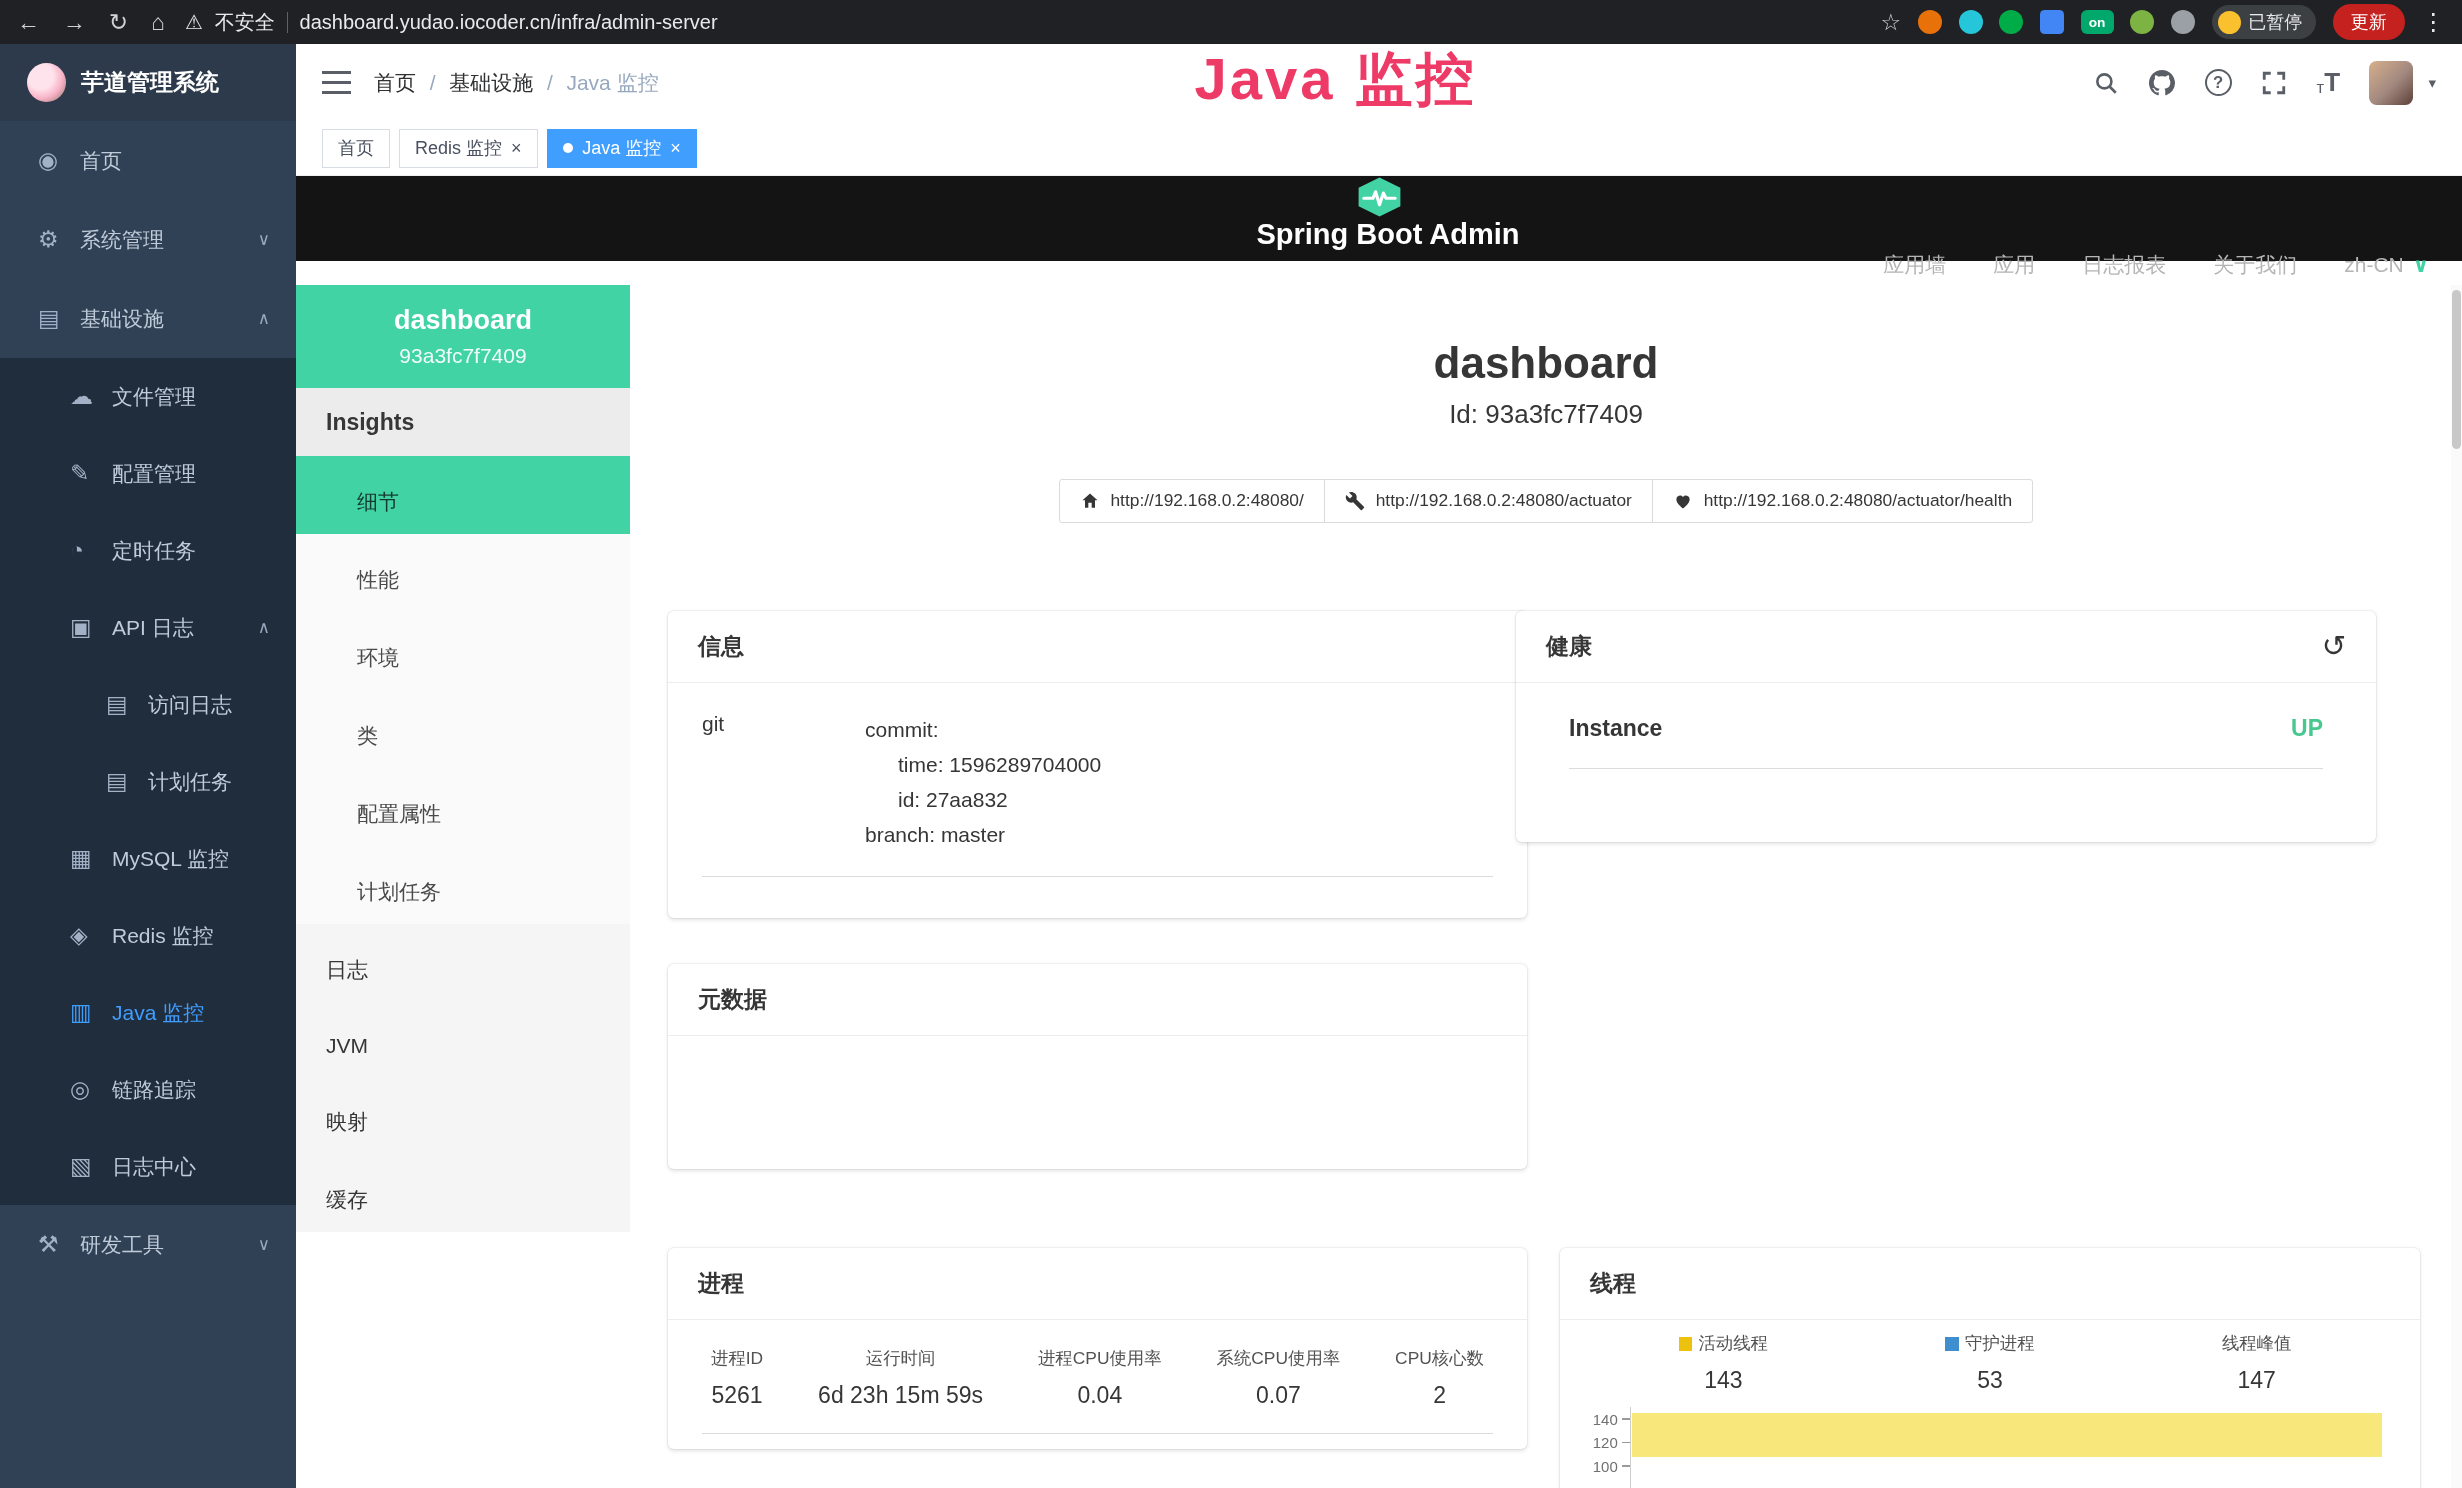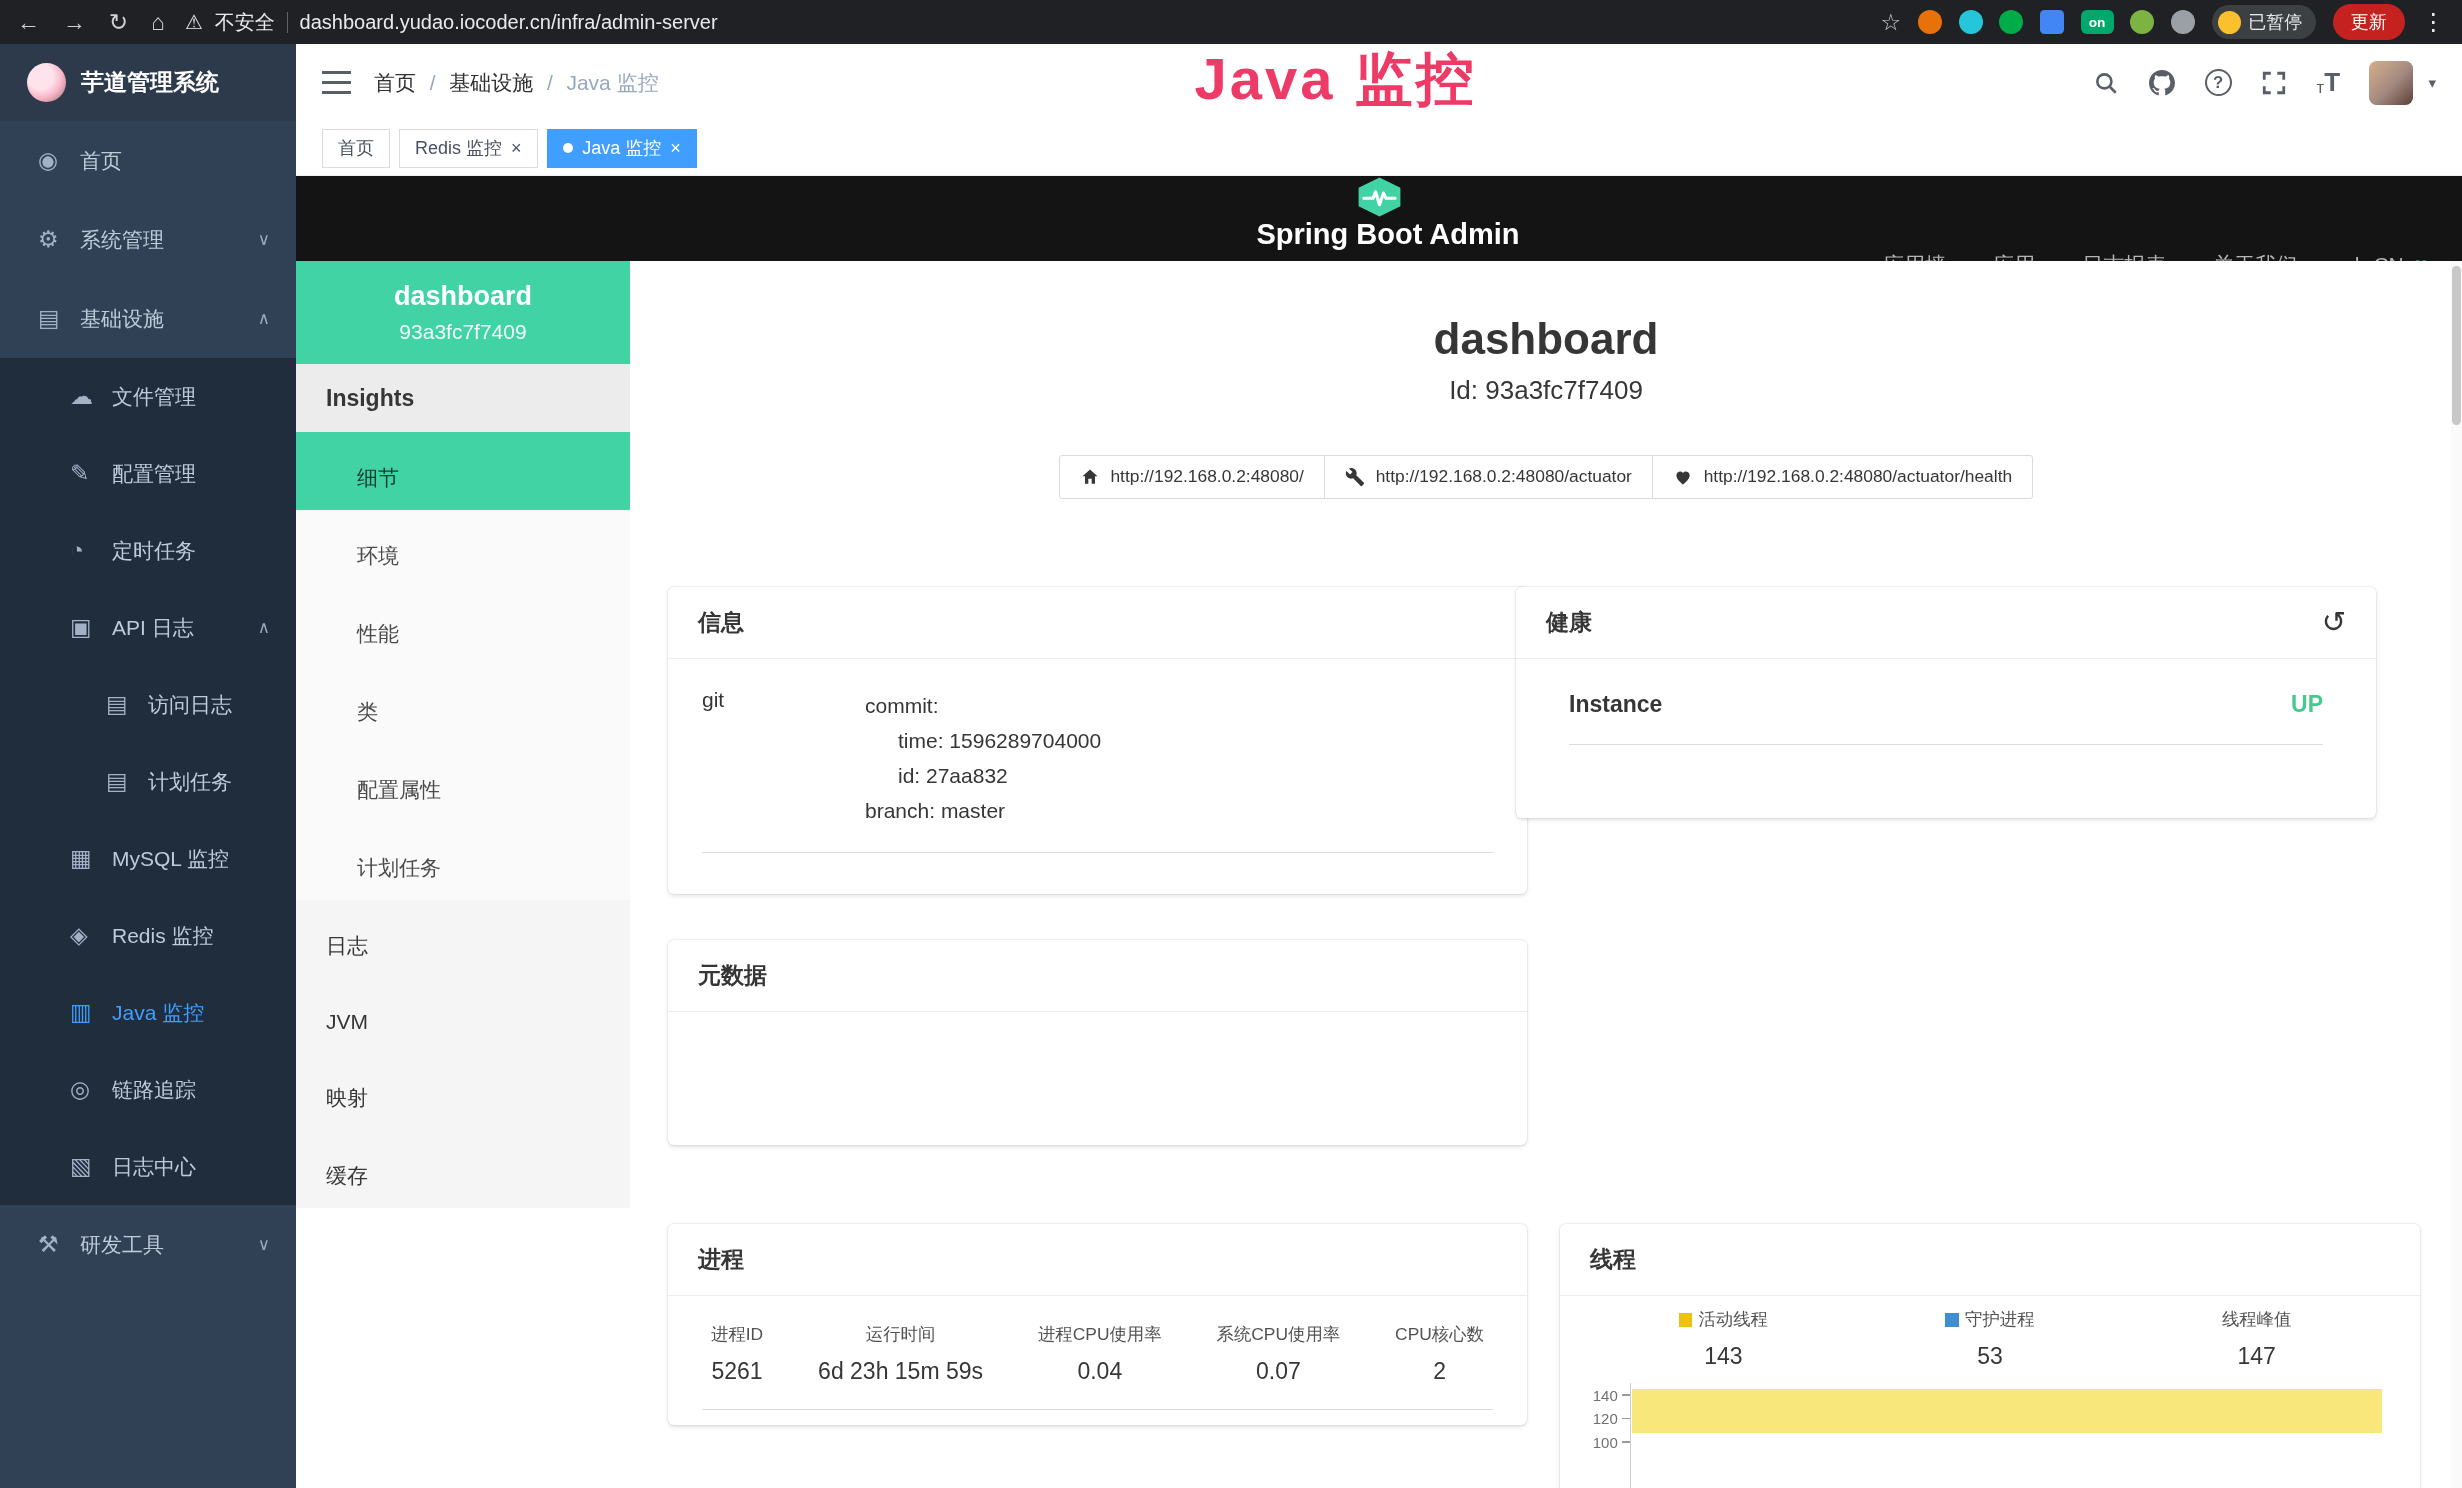--- a/index.html
+++ b/index.html
@@ -72,21 +72,21 @@
   
   .sba { flex:1; display:flex; flex-direction:column; min-height:0; }
   .sba-header { height:85px; background:#141414; display:flex; align-items:center; padding:0 33px; color:#fff; flex-shrink:0;flex-direction:column; }
   .sba-logo svg { width:47px; height:42px; display:block; }
   .sba-brand { font-size:29px; font-weight:bold; margin-left:18px; cursor:pointer; }
   .sba-nav { margin-left:auto; display:flex; align-items:center; gap:47px; font-size:21px; color:#b5b5b5; }
   .sba-nav .nav-item { cursor:pointer; }
   .sba-locale { display:flex; align-items:center; gap:9px; cursor:pointer; }
   .locale-caret { color:#42d3a5; font-size:20px; font-weight:bold; }
 
-  .sba-body { flex:1; display:flex; min-height:0; }
+  .sba-body { flex:1; display:flex; min-height:0;margin-top:24px; }
   .sba-side { width:334px; flex-shrink:0; background:#fff; }
   .instance-head { background:#42d3a5; color:#fff; text-align:center; padding:20px 0 20px; cursor:pointer; }
   .inst-name { font-size:27px; font-weight:bold; }
   .inst-id { font-size:21px; margin-top:7.6px; color:rgba(255,255,255,.92); }
   .side-menu { background:#f5f5f5; }
   .group-label { padding:21px 0 20px 30px; font-weight:bold; font-size:23px; color:#363636; background:#ececec; }
   .side-sub { background:#fafafa; }
   .s-item { padding:32px 0 18px 61px; font-size:21px; color:#4a4a4a; cursor:pointer; }
   .s-item.active { background:#42d3a5; color:rgba(0,0,0,.72); }
   .s-item.top { padding-left:30px; color:#363636; }
@@ -331,22 +331,22 @@
         <div class="sba-body">
           <aside class="sba-side">
             <div class="instance-head">
               <div class="inst-name">dashboard</div>
               <div class="inst-id">93a3fc7f7409</div>
             </div>
             <div class="side-menu">
               <div class="group-label">Insights</div>
               <div class="side-sub">
                 <div class="s-item active">细节</div>
+                <div class="s-item">性能</div>
                 <div class="s-item">环境</div>
-                <div class="s-item">性能</div>
                 <div class="s-item">类</div>
                 <div class="s-item">配置属性</div>
                 <div class="s-item">计划任务</div>
               </div>
               <div class="s-item top">日志</div>
               <div class="s-item top">JVM</div>
               <div class="s-item top">映射</div>
               <div class="s-item top">缓存</div>
             </div>
           </aside>

